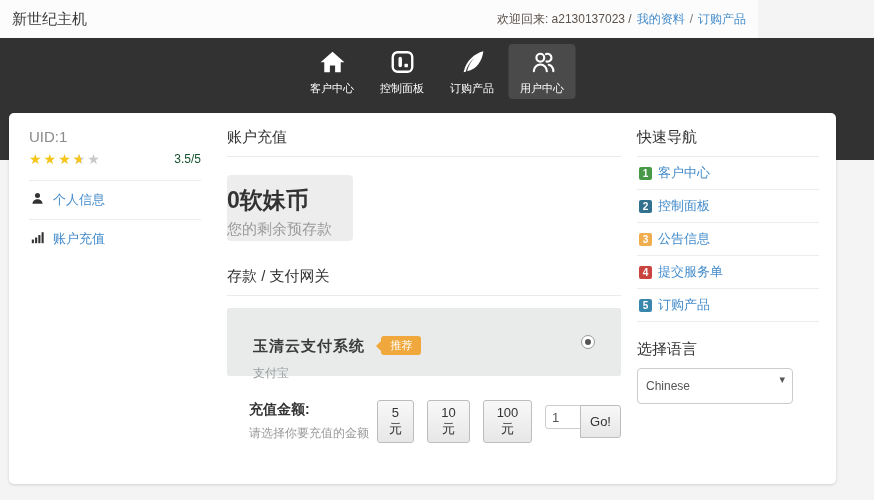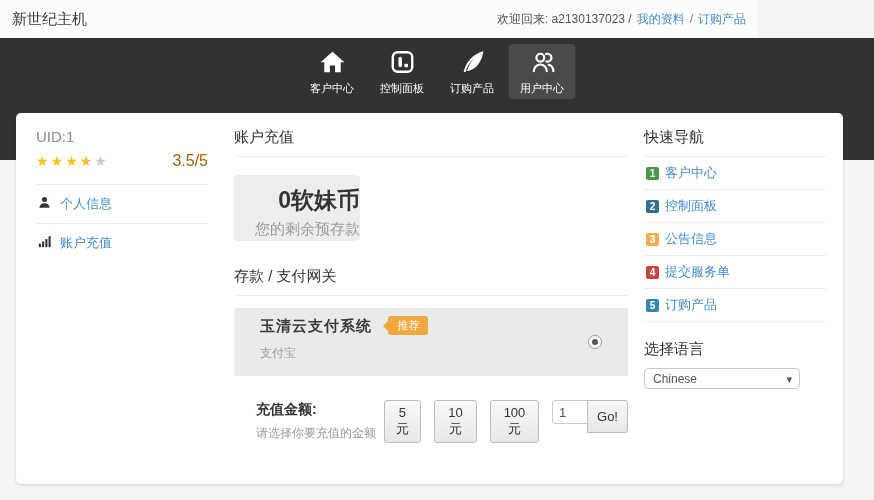--- a/index.html
+++ b/index.html
@@ -27,55 +27,55 @@
   }
   .nav-item{
     width:67px;height:55px;text-align:center;border-radius:4px;
     padding-top:5px;box-sizing:border-box;cursor:pointer;
   }
   .nav-item.active{background:#4a4a4a;}
   .nav-item .nav-label{display:block;font-size:11px;color:#fff;margin-top:2px;}
   .nav-item svg{display:inline-block;}
   
   .card{
-    position:absolute;left:16px;top:113px;width:827px;height:371px;
+    position:absolute;left:9px;top:113px;width:827px;height:371px;
     background:#fff;border-radius:5px;box-shadow:0 1px 3px rgba(0,0,0,.15);
     z-index:3;
   }
   .heading{
     font-size:15px;color:#333;padding-bottom:9px;border-bottom:1px solid #ebebeb;
   }
   
   .left-col{position:absolute;left:20px;top:15px;width:172px;}
   .uid{font-size:15px;color:#8a8a8a;}
   .rating-row{display:flex;justify-content:space-between;align-items:center;margin-top:7px;}
   .stars{font-size:14px;letter-spacing:2px;line-height:1;}
   .star{color:#f5c51c;}
   .star.empty{color:#c9c9c9;}
   .star.half{color:#c9c9c9;position:relative;display:inline-block;}
   .star .half-fill{position:absolute;left:0;top:0;width:55%;overflow:hidden;color:#f5c51c;}
-  .rating-value{font-size:16px;color:#a16207;}
+  .rating-value{font-size:12px;color:#14532d;}
   .side-menu{margin-top:14px;}
   .side-menu-item{
     display:flex;align-items:center;gap:9px;
     padding:10px 2px;border-top:1px solid #ececec;cursor:pointer;
   }
   .side-menu-item .menu-label{font-size:13px;color:#428bca;}
   
   .main-col{position:absolute;left:218px;top:15px;width:394px;}
   .balance-box{
     margin-top:18px;width:126px;height:66px;background:#ededed;border-radius:4px;
-    text-align:right;box-sizing:border-box;padding-top:10px;
+    text-align:left;box-sizing:border-box;padding-top:10px;
   }
   .balance-amount{font-size:23px;font-weight:bold;color:#333;}
   .balance-caption{font-size:15px;color:#9a9a9a;margin-top:4px;}
   .gateway-heading{margin-top:26px;}
   .gateway-panel{
     margin-top:12px;background:#e9ebeb;border-radius:2px;position:relative;
-    padding:8px 26px;box-sizing:border-box;height:68px;
+    padding:28px 26px;box-sizing:border-box;height:68px;
   }
   .gateway-name{font-size:15px;font-weight:bold;color:#3a3a3a;letter-spacing:1px;display:inline-block;}
   .rec-badge{
     display:inline-block;margin-left:12px;background:#f0a83c;color:#fff;
     font-size:11px;padding:2px 9px;border-radius:3px;position:relative;vertical-align:2px;
   }
   .rec-badge::before{
     content:"";position:absolute;left:-5px;top:50%;transform:translateY(-50%);
     border-top:5px solid transparent;border-bottom:5px solid transparent;
     border-right:5px solid #f0a83c;
@@ -83,21 +83,21 @@
   .gateway-method{font-size:12px;color:#9aa0a0;margin-top:9px;}
   .radio{
     position:absolute;right:26px;top:50%;transform:translateY(-50%);
     width:12px;height:12px;border:1px solid #999;border-radius:50%;background:#fff;cursor:pointer;
   }
   .radio.checked::after{content:"";position:absolute;inset:3px;background:#555;border-radius:50%;}
   .amount-row{margin-top:24px;padding-left:22px;display:flex;align-items:center;}
   .amount-labels{width:135px;}
   .amount-title{font-size:14px;font-weight:bold;color:#333;}
   .amount-hint{font-size:12px;color:#9a9a9a;margin-top:6px;}
-  .amount-buttons{display:flex;align-items:flex-start;}
+  .amount-buttons{display:flex;align-items:center;}
   .btn{
     font-size:13px;color:#333;padding:4px 9px;margin-right:13px;
     background:linear-gradient(#f8f8f8,#e7e7e7);border:1px solid #bdbdbd;border-radius:3px;
     cursor:pointer;font-family:inherit;
   }
   .input-group{display:flex;margin-right:0;}
   .amount-input{
     width:36px;height:24px;box-sizing:border-box;border:1px solid #ccc;
     border-radius:3px 0 0 3px;padding:2px 6px;font-size:13px;color:#555;font-family:inherit;
   }
@@ -116,21 +116,21 @@
     display:inline-block;width:13px;height:13px;line-height:13px;border-radius:2px;
     color:#fff;font-size:10px;font-weight:bold;text-align:center;flex:none;
   }
   .qn-label{font-size:13px;color:#428bca;}
   .lang-heading{margin-top:18px;font-size:15px;color:#333;}
   .select-wrap{position:relative;width:156px;margin-top:9px;}
   .select-wrap::after{
     content:"▾";position:absolute;right:8px;top:5px;font-size:11px;color:#555;pointer-events:none;
   }
   .lang-select{
-    width:100%;height:21px;border:1px solid #ccc;border-radius:4px;background:#fff;
+    width:100%;height:36px;border:1px solid #ccc;border-radius:4px;background:#fff;
     font-size:12px;color:#555;padding:0 8px;appearance:none;-webkit-appearance:none;
     -moz-appearance:none;font-family:inherit;cursor:pointer;
   }
 </style>
 </head>
 <body>
 
 <div class="top-bar">
   <div class="brand">新世纪主机</div>
   <div class="welcome">

